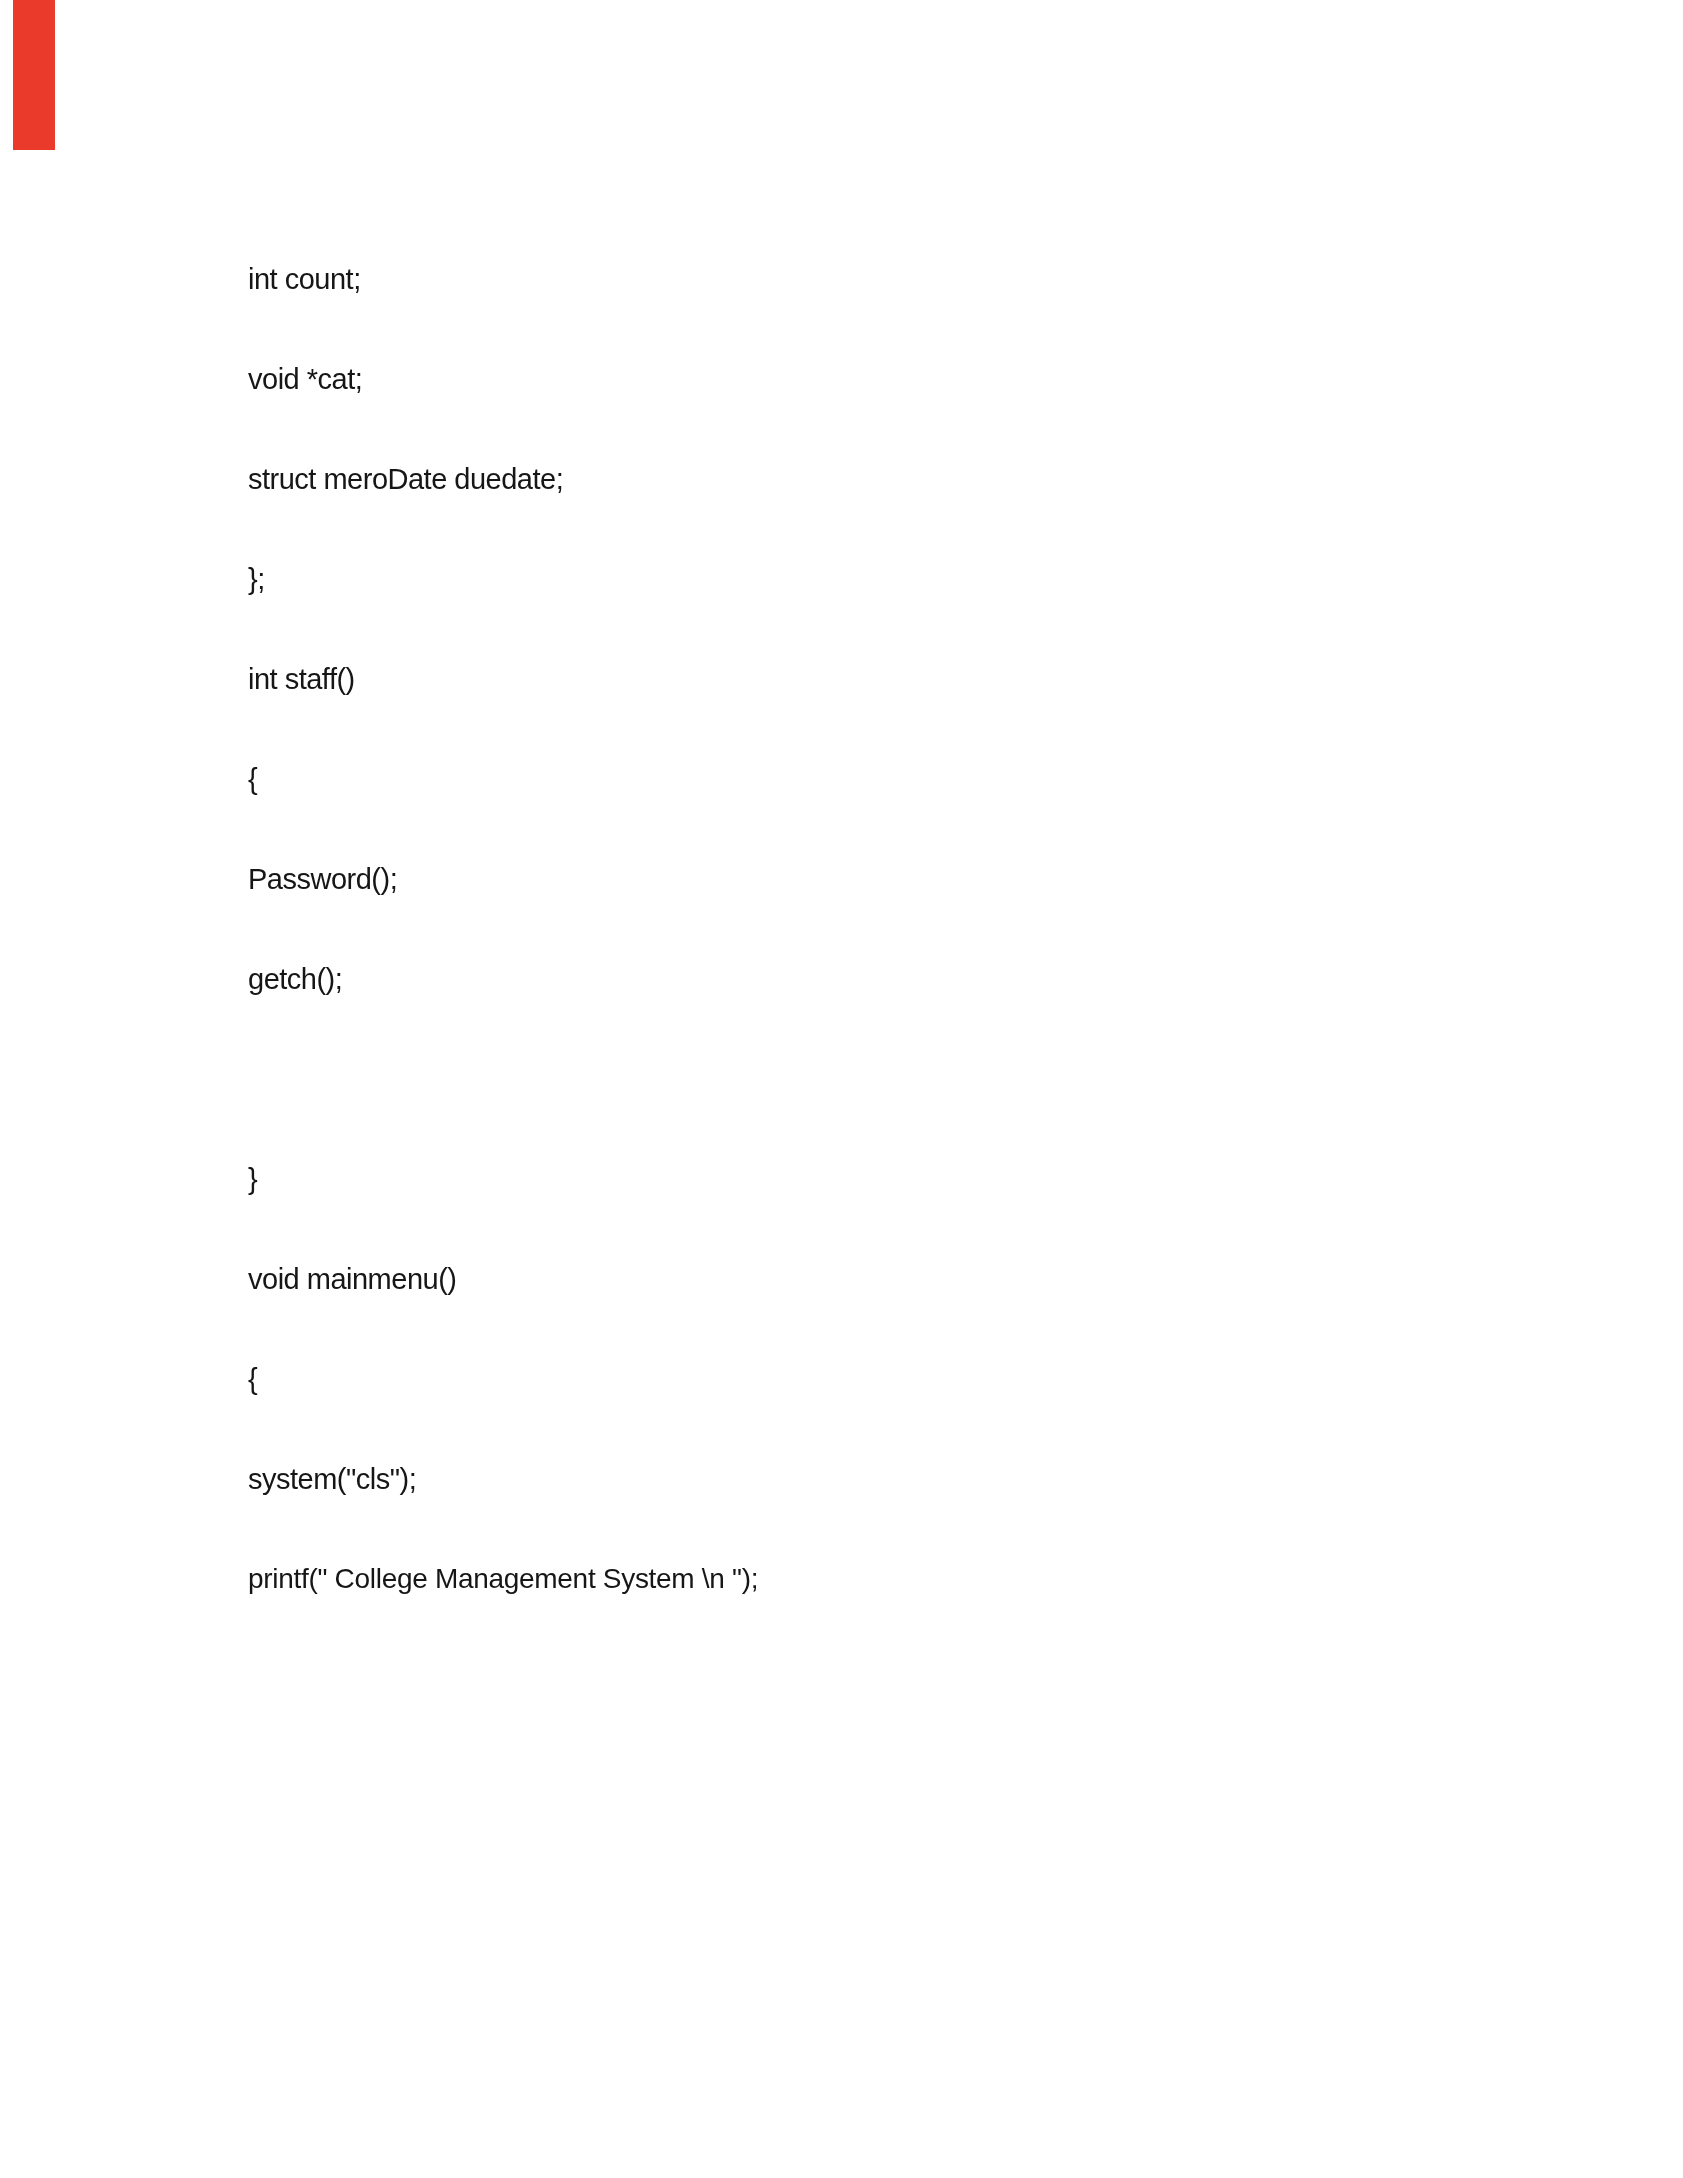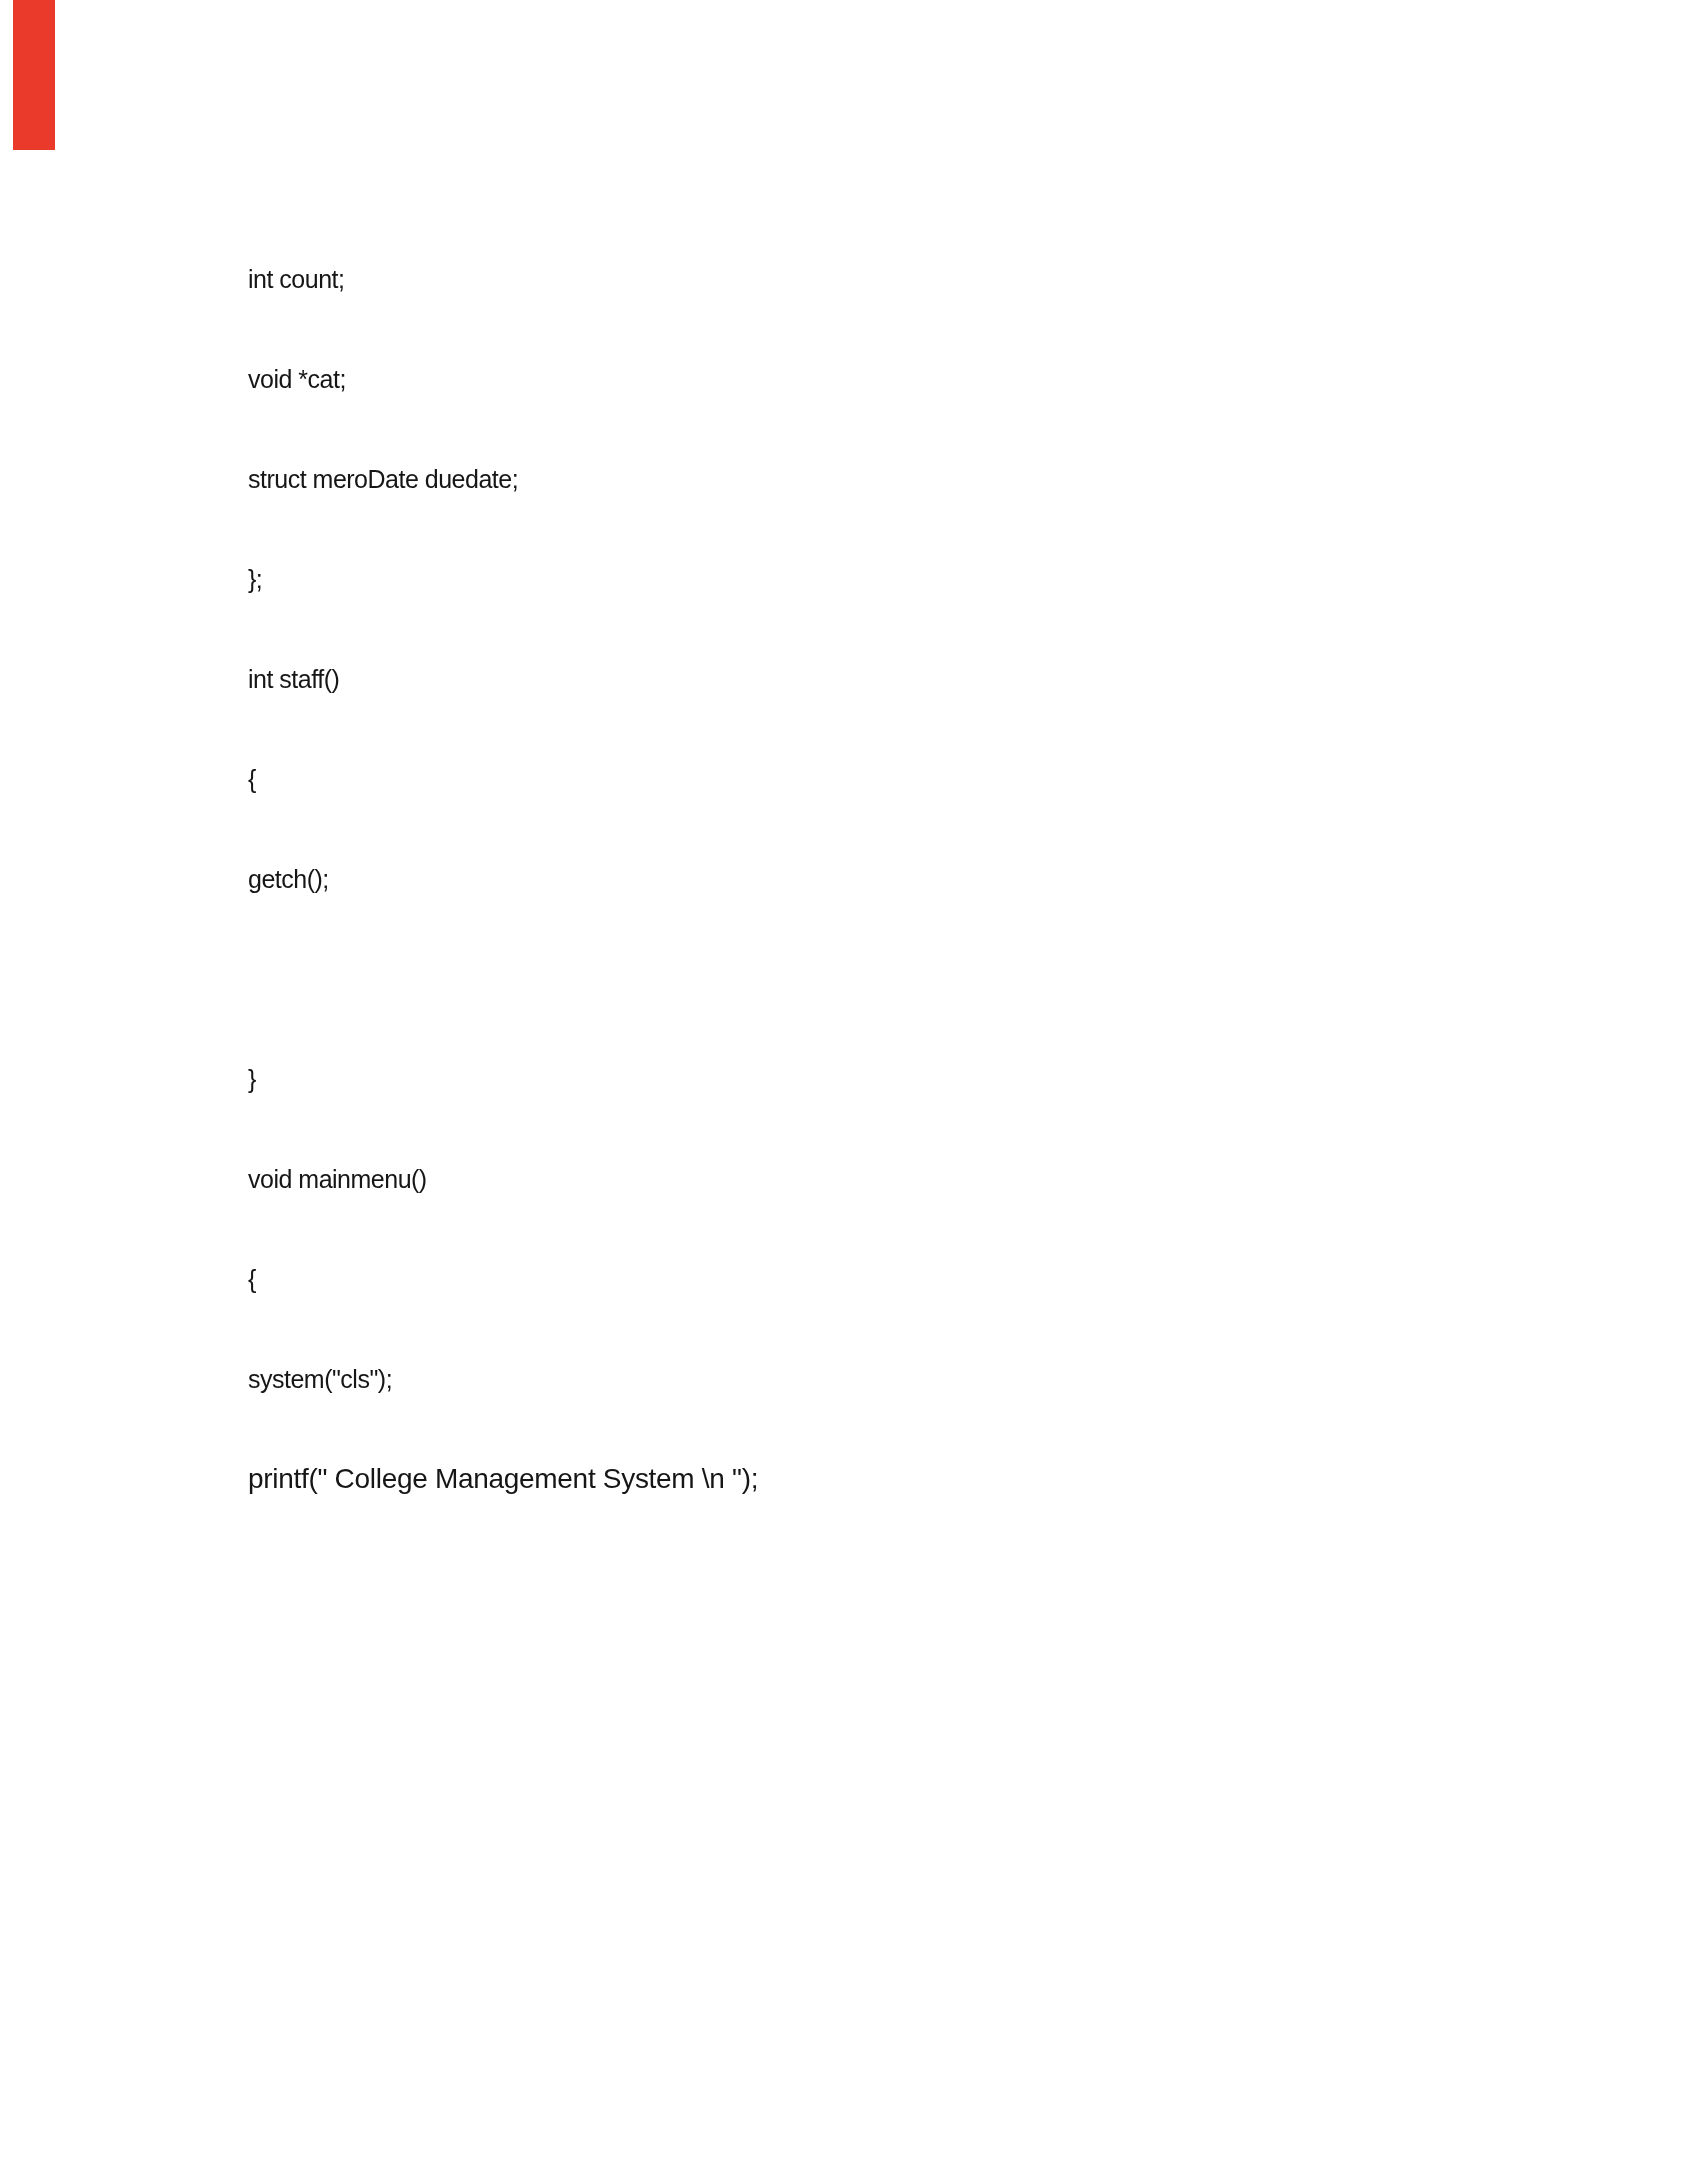--- a/index.html
+++ b/index.html
@@ -14,21 +14,21 @@
   .ribbon {
     position: absolute;
     left: 13px; top: 0;
     width: 42px; height: 150px;
   }
   .code-col { padding-left: 248px; }
   .sec { white-space: pre; }
   .sec1 { padding-top: 211px; }
   .slot {
     height: 64px; line-height: 64px;
-    font-size: 25px; letter-spacing: -0.5px;
+    font-size: 29px; letter-spacing: -0.5px;
   }
   .slot.small { font-size: 28px; letter-spacing: -0.3px; }
   .para {
     margin-top: 12px;
     font-size: 28px; letter-spacing: -0.3px;
     line-height: 32px;
     white-space: pre;
   }
 </style>
 </head>
@@ -38,20 +38,21 @@
 
 <div class="code-col">
 
   <div class="sec sec1">
     <div class="slot">int count;</div>
     <div class="slot">void *cat;</div>
     <div class="slot">struct meroDate duedate;</div>
     <div class="slot">};</div>
     <div class="slot">int staff()</div>
     <div class="slot">{</div>
+    <div class="slot">Password();</div>
     <div class="slot">getch();</div>
     <div class="slot"></div>
     <div class="slot">}</div>
     <div class="slot">void mainmenu()</div>
     <div class="slot">{</div>
     <div class="slot">system("cls");</div>
     <div class="slot small">printf(" College Management System \n ");</div>
   </div>
 
   <div class="para">

